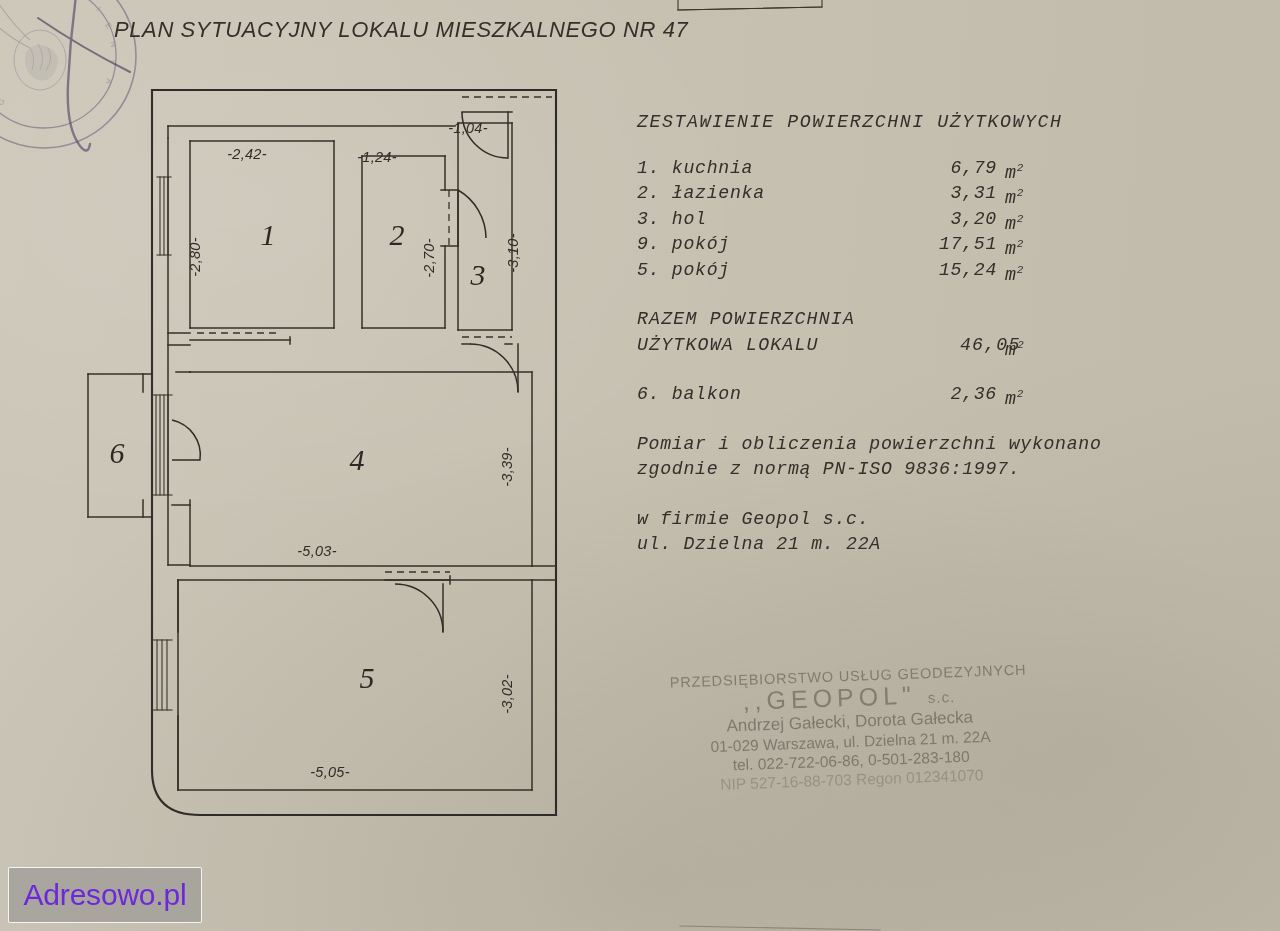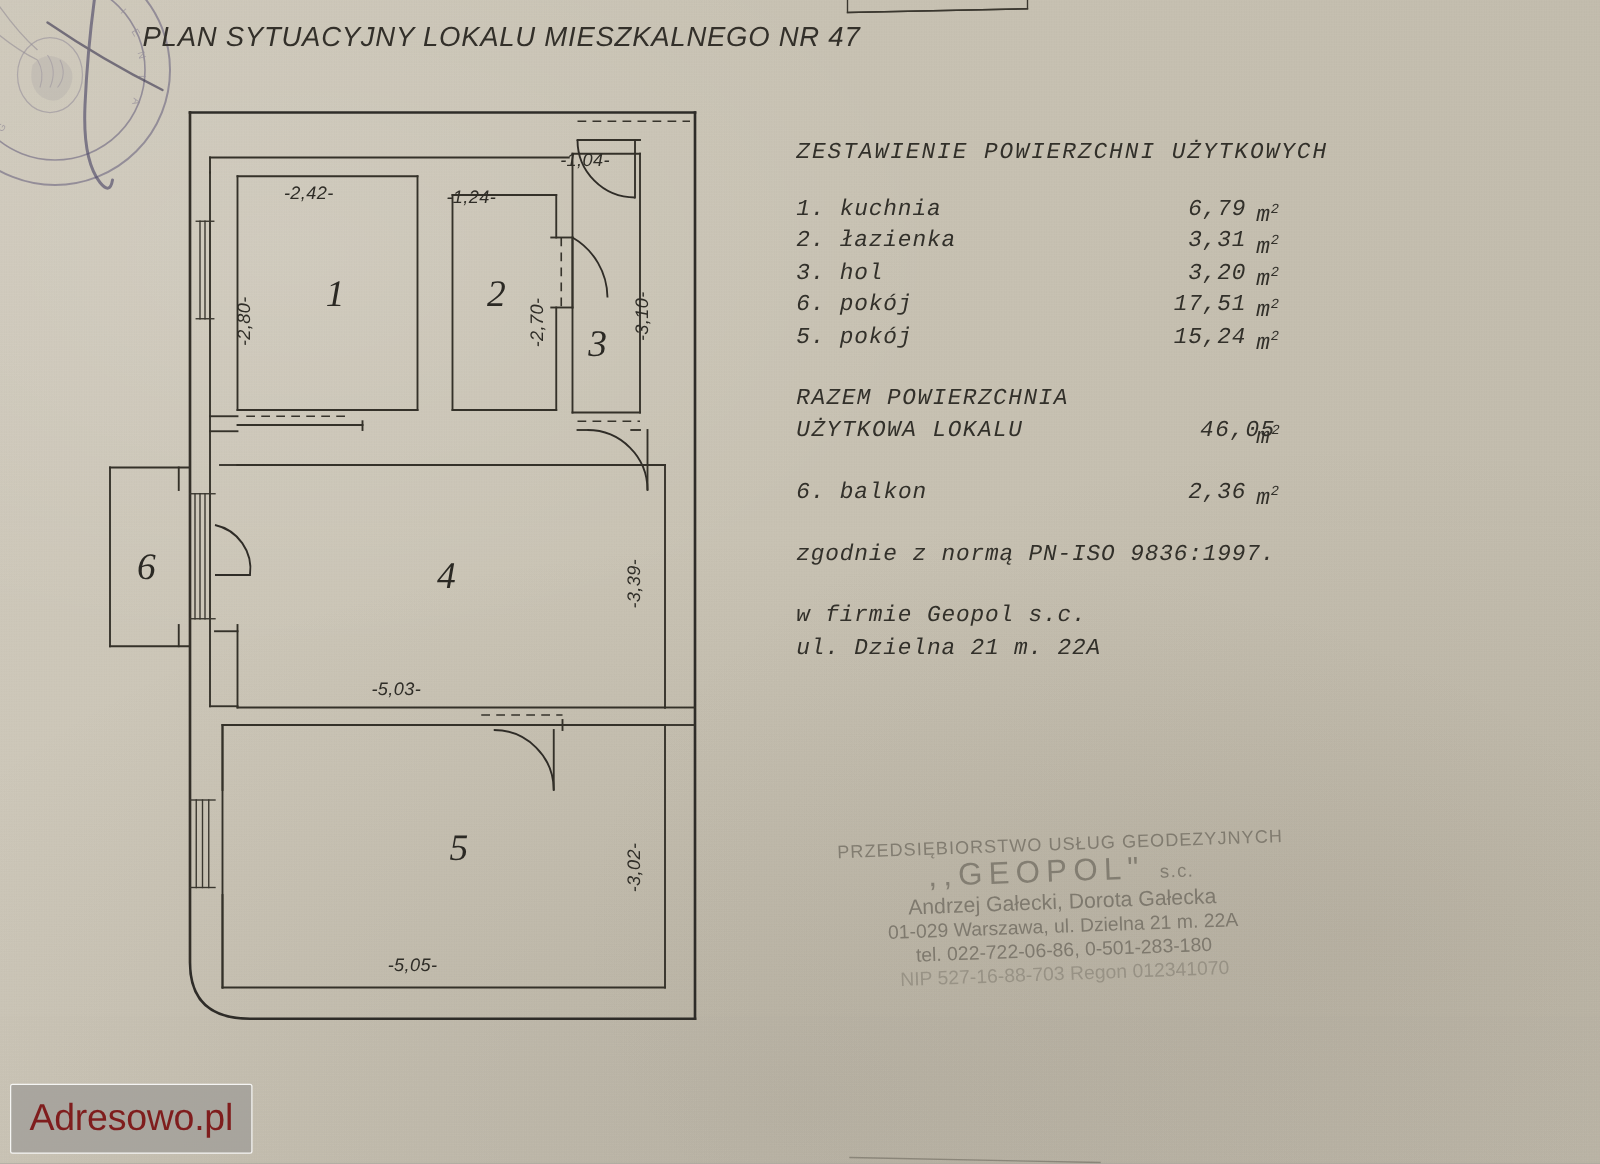--- a/index.html
+++ b/index.html
@@ -123,21 +123,21 @@
     left: 8px; bottom: 8px;
     width: 192px; height: 54px;
     background: rgba(160,158,152,0.78);
     border: 1.5px solid rgba(255,255,255,0.88);
     border-radius: 2px;
     display: flex;
     align-items: center;
     justify-content: center;
   }
   #watermark span {
-    color: #7f1d1d;
+    color: #6d28d9;
     font-family: "Liberation Sans", sans-serif;
     font-size: 30px;
     letter-spacing: -0.2px;
   }
 
   
   .dim-txt {
     font-family: "Liberation Sans", sans-serif;
     font-style: italic;
     font-size: 14.5px;
@@ -374,21 +374,21 @@
           <span class="nm">2. łazienka</span>
           <span class="vl">3,31</span>
           <span class="un">m<span class="sup">2</span></span>
         </div>
         <div class="area-row">
           <span class="nm">3. hol</span>
           <span class="vl">3,20</span>
           <span class="un">m<span class="sup">2</span></span>
         </div>
         <div class="area-row">
-          <span class="nm">6. pokój</span>
+          <span class="nm">9. pokój</span>
           <span class="vl">17,51</span>
           <span class="un">m<span class="sup">2</span></span>
         </div>
         <div class="area-row">
           <span class="nm">5. pokój</span>
           <span class="vl">15,24</span>
           <span class="un">m<span class="sup">2</span></span>
         </div>
       </div>
     <div class="gap-24"></div>
@@ -400,20 +400,21 @@
       <span class="vl2">46,05</span>
       <span class="un2"><span>m</span><span class="sup">2</span></span>
     </div>
     <div class="gap-24"></div>
     <div class="area-row">
       <span class="nm"><span>6.</span>&nbsp;<span>balkon</span></span>
       <span class="vl">2,36</span>
       <span class="un"><span>m</span><span class="sup">2</span></span>
     </div>
     <div class="gap-24"></div>
+    <div class="para">Pomiar i obliczenia powierzchni wykonano</div>
     <div class="para">zgodnie z normą PN-ISO 9836:1997.</div>
     <div class="gap-24"></div>
     <div class="para">w firmie Geopol s.c.</div>
     <div class="para">ul. Dzielna 21 m. 22A</div>
   </div>
 
   <div id="ink-stamp">
     <div class="ln1">PRZEDSIĘBIORSTWO USŁUG GEODEZYJNYCH</div>
     <div class="ln2"><span>,,GEOPOL"</span> <small>s.c.</small></div>
     <div class="ln3">Andrzej Gałecki, Dorota Gałecka</div>

